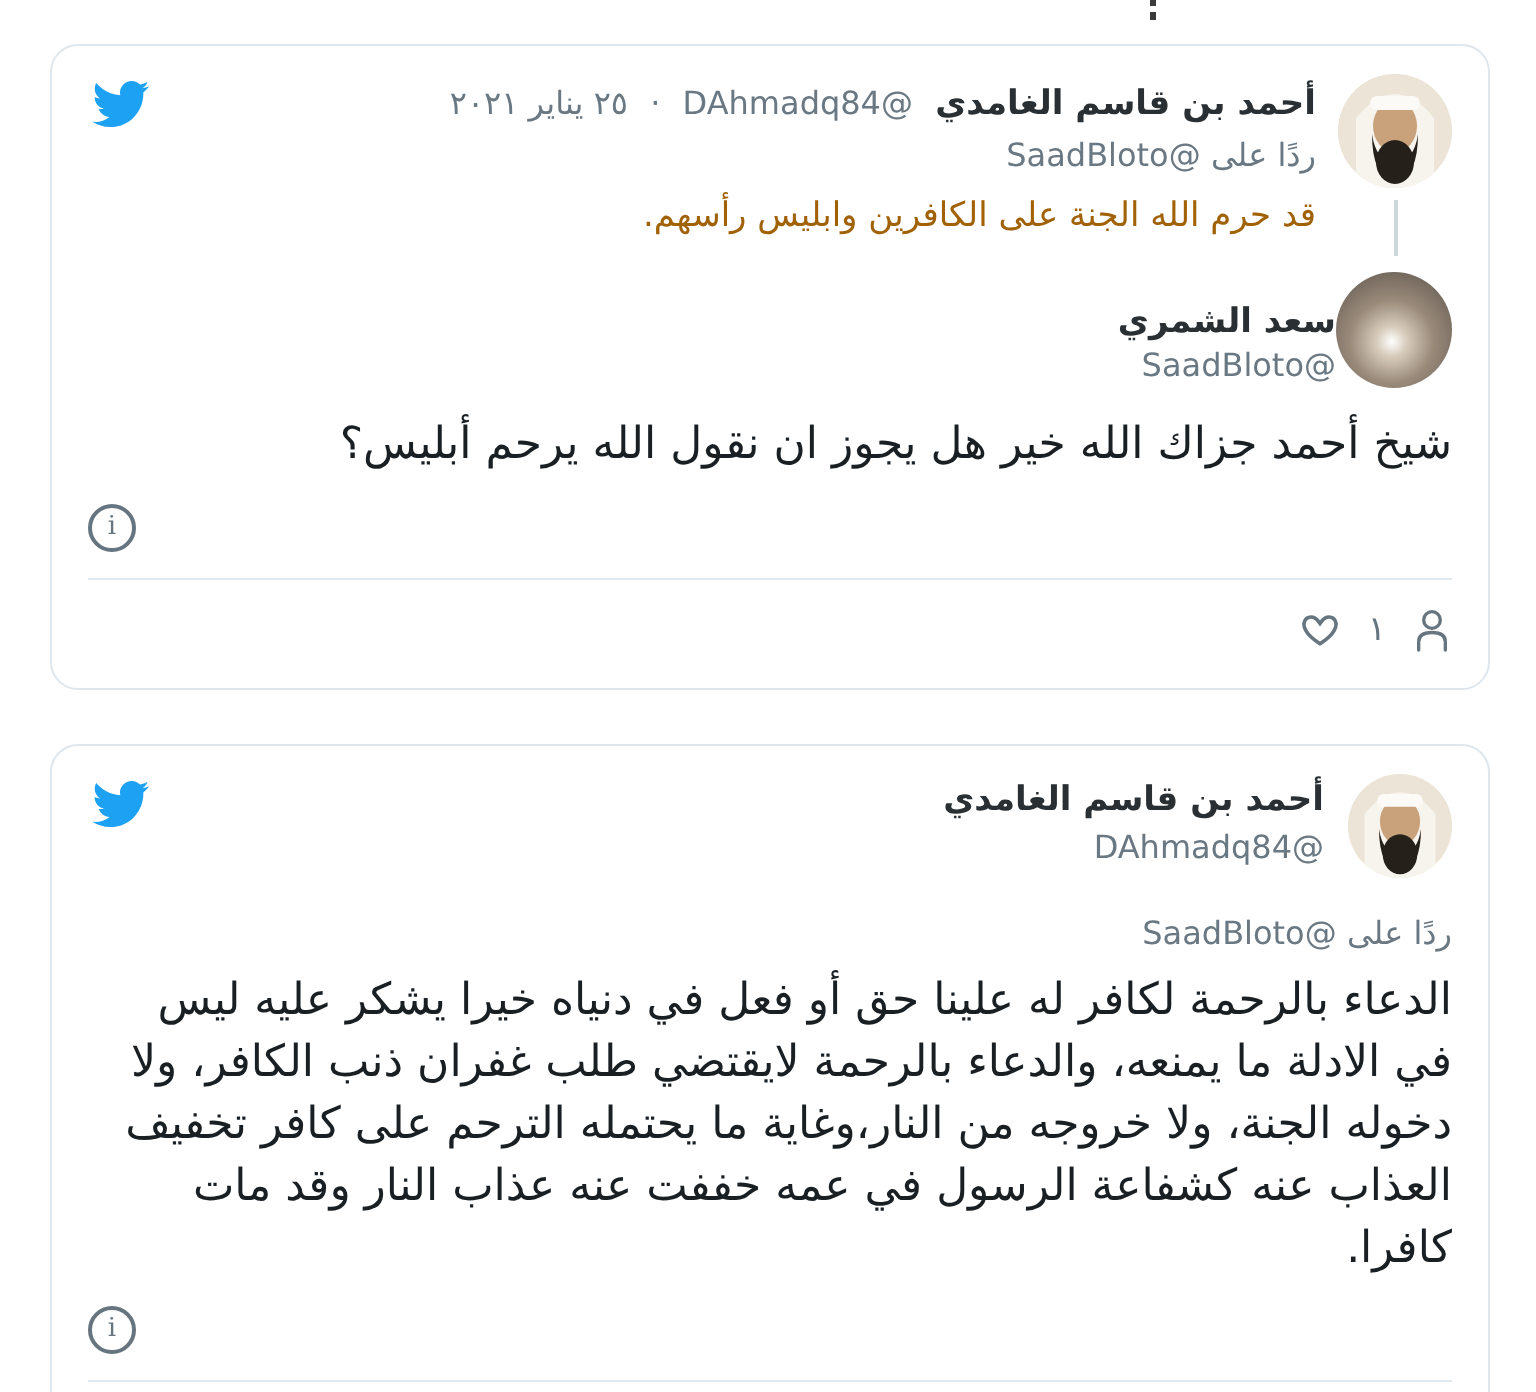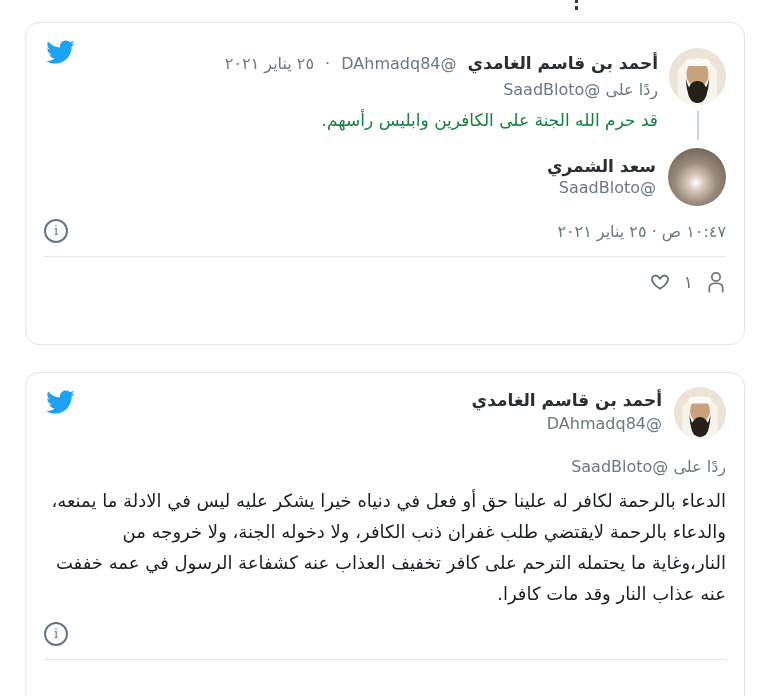--- a/index.html
+++ b/index.html
@@ -13,57 +13,57 @@
   .card{
     position:absolute;left:25px;width:720px;box-sizing:border-box;
     background:#fff;border:1px solid #dfe6ec;border-radius:14px;
     padding:14px 18px;direction:rtl;text-align:right;color:#1a1f24;
   }
   #card1{top:22px;height:323px;}
   #card2{top:372px;height:348px;}
   .bird{position:absolute;left:16px;top:14px;width:36px;height:30px;}
   .bird svg{width:36px;height:30px;display:block;}
 
-  .ctx-row{display:flex;gap:11px;margin-top:11px;}
+  .ctx-row{display:flex;gap:11px;}
   .avatar-col{width:57px;flex:0 0 57px;display:flex;flex-direction:column;align-items:center;}
   .avatar{width:57px;height:57px;border-radius:50%;overflow:hidden;flex:0 0 auto;background:#ede6da;}
   .avatar svg{display:block;width:100%;height:100%;}
   .thread{width:2px;flex:1;background:#ccd6dd;margin:6px 0 4px;}
   .ctx-content{flex:1;padding-top:3px;min-width:0;}
 
   .name{font-weight:bold;color:#292f33;font-size:17px;}
   .meta{color:#697882;font-size:16px;}
   .name-line{line-height:24px;white-space:nowrap;}
   .name-line .meta{margin-right:6px;}
   .reply-line{color:#697882;font-size:16px;line-height:22px;margin-top:3px;}
   .reply-handle{color:#697882;}
-  .ctx-text{font-size:17px;line-height:23px;margin-top:8px;padding-bottom:12px;color:#15803d;}
+  .ctx-text{font-size:17px;line-height:23px;margin-top:8px;padding-bottom:12px;color:#a16207;}
 
-  .author-row{display:flex;gap:12px;align-items:center;margin-top:4px;}
+  .author-row{display:flex;gap:0;align-items:flex-end;margin-top:4px;}
   .avatar-sphere{width:58px;height:58px;border-radius:50%;flex:0 0 auto;
     background:radial-gradient(circle at 48% 60%, #ffffff 0%, #d8cdbd 16%, #9a8a7a 45%, #756a5f 75%, #645b52 100%);}
   .author-names{line-height:22px;}
   .author-names .handle{color:#697882;font-size:16px;}
 
   .main-text{font-size:22px;line-height:32px;margin-top:13px;color:#1a1f24;}
 
   .ts-row{display:flex;align-items:center;margin-top:13px;color:#697882;font-size:16px;}
   .info-btn{margin-inline-start:auto;width:20px;height:20px;border:2px solid #66757f;border-radius:50%;
     color:#66757f;font-size:13px;line-height:20px;text-align:center;
     font-family:"DejaVu Serif",serif;box-sizing:content-box;}
   .divider{height:1px;background:#e1e8ed;margin:13px 0 0;}
   .actions-row{display:flex;align-items:center;gap:13px;margin-top:13px;color:#66757f;font-size:17px;}
   .actions-row svg{display:block;}
   .like-btn{display:flex;align-items:center;gap:12px;}
 
   .header-row2{display:flex;gap:12px;}
   .avatar52{width:52px;height:52px;}
   .names2{padding-top:2px;line-height:23px;}
   .reply-line2{color:#697882;font-size:16px;line-height:22px;margin-top:17px;}
-  .body-text{font-size:18px;line-height:31px;margin-top:7px;color:#1a1f24;}
+  .body-text{font-size:22px;line-height:31px;margin-top:7px;color:#1a1f24;}
 </style>
 </head>
 <body>
 
 <div class="artifact"></div>
 
 <div class="card" id="card1">
   <div class="bird">
     <svg viewBox="0 0 24 24">
         <path fill="#1da1f2" d="M23.643 4.937c-.835.37-1.732.62-2.675.733.962-.576 1.7-1.49 2.048-2.578-.9.534-1.897.922-2.958 1.13-.85-.904-2.06-1.47-3.4-1.47-2.572 0-4.658 2.086-4.658 4.66 0 .364.042.718.12 1.06-3.873-.195-7.304-2.05-9.602-4.868-.4.69-.63 1.49-.63 2.342 0 1.616.823 3.043 2.072 3.878-.764-.025-1.482-.234-2.11-.583v.06c0 2.257 1.605 4.14 3.737 4.568-.392.106-.803.162-1.227.162-.3 0-.593-.028-.877-.082.593 1.85 2.313 3.198 4.352 3.234-1.595 1.25-3.604 1.995-5.786 1.995-.376 0-.747-.022-1.112-.065 2.062 1.323 4.51 2.093 7.14 2.093 8.57 0 13.255-7.098 13.255-13.254 0-.2-.005-.402-.014-.602.91-.658 1.7-1.477 2.323-2.41z"></path>
@@ -100,23 +100,23 @@
   </div>
 
   <div class="author-row">
     <div class="avatar-sphere"></div>
     <div class="author-names">
       <div class="name">سعد الشمري</div>
       <div class="handle">@SaadBloto</div>
     </div>
   </div>
 
+  <div class="main-text">شيخ أحمد جزاك الله خير هل يجوز ان نقول الله يرحم أبليس؟</div>
 
   <div class="ts-row">
-    <span>١٠:٤٧ ص · ٢٥ يناير ٢٠٢١</span>
     <span class="info-btn">i</span>
   </div>
 
   <div class="divider"></div>
 
   <div class="actions-row">
     <span>
       <svg width="20" height="22" viewBox="0 0 24 26" fill="none" stroke="#66757f" stroke-width="2">
         <circle cx="12" cy="7" r="5"></circle>
         <path d="M4 25 L4 20 Q4 14.5 12 14.5 Q20 14.5 20 20 L20 25" stroke-linecap="round"></path>

